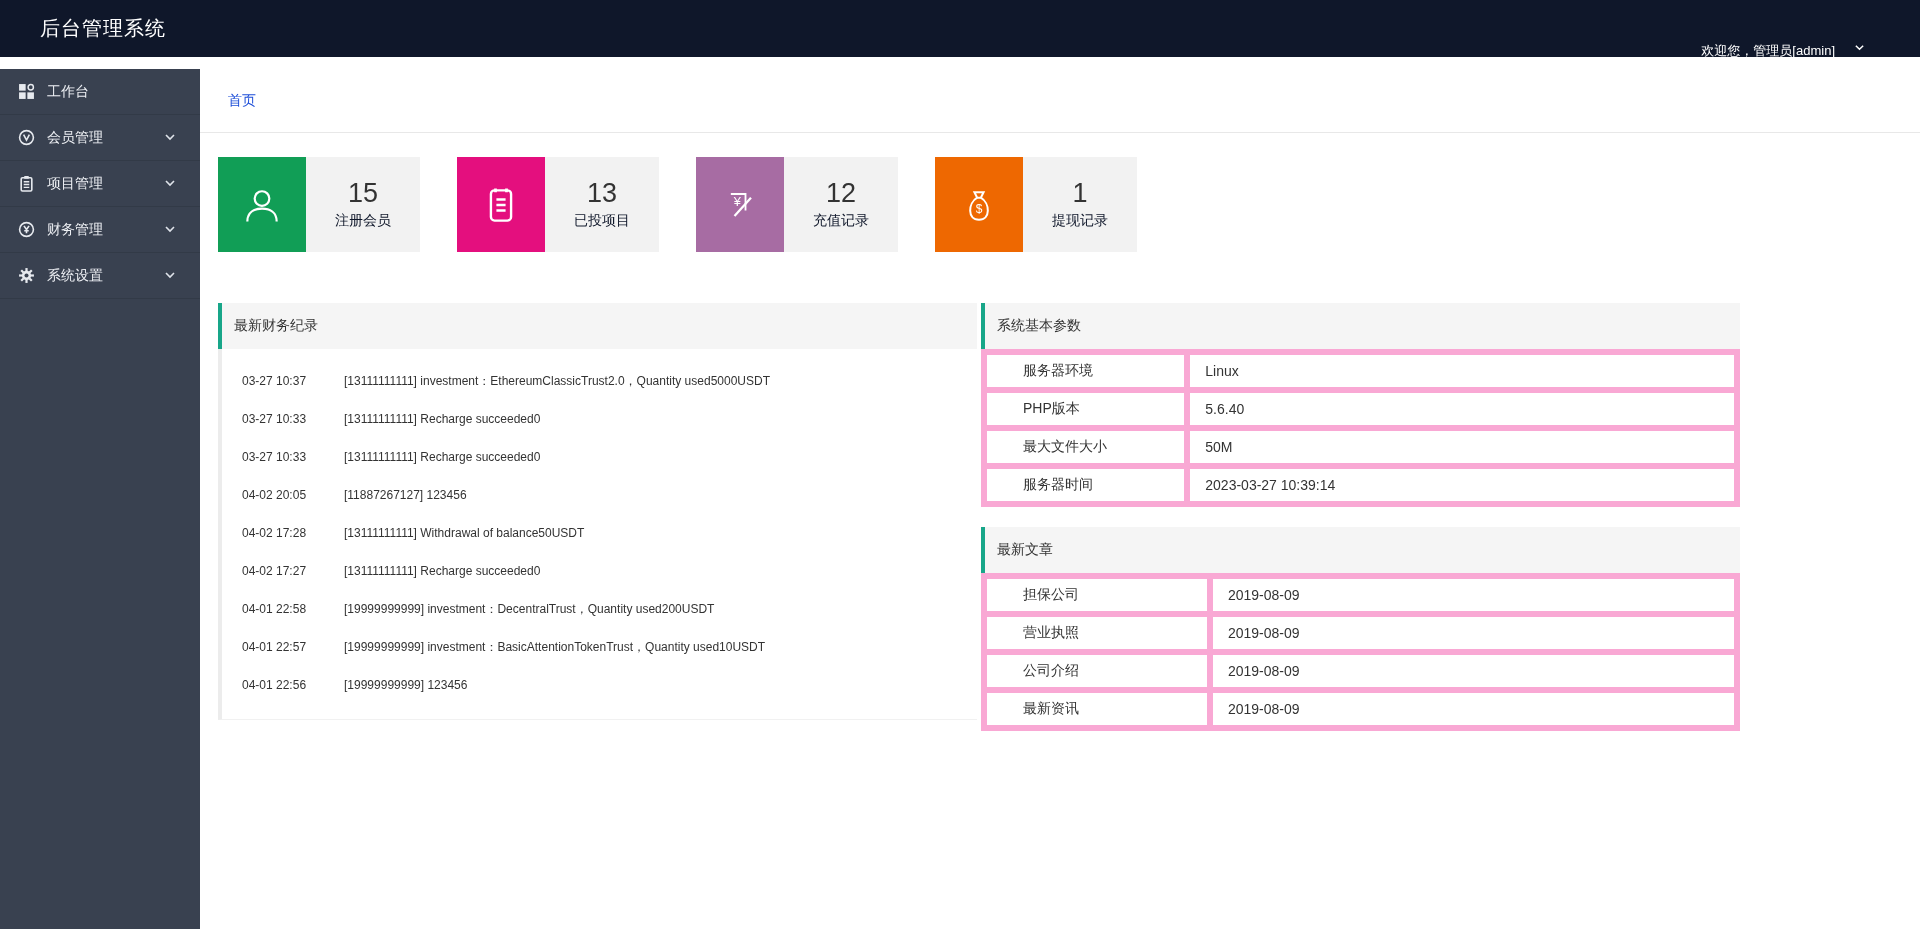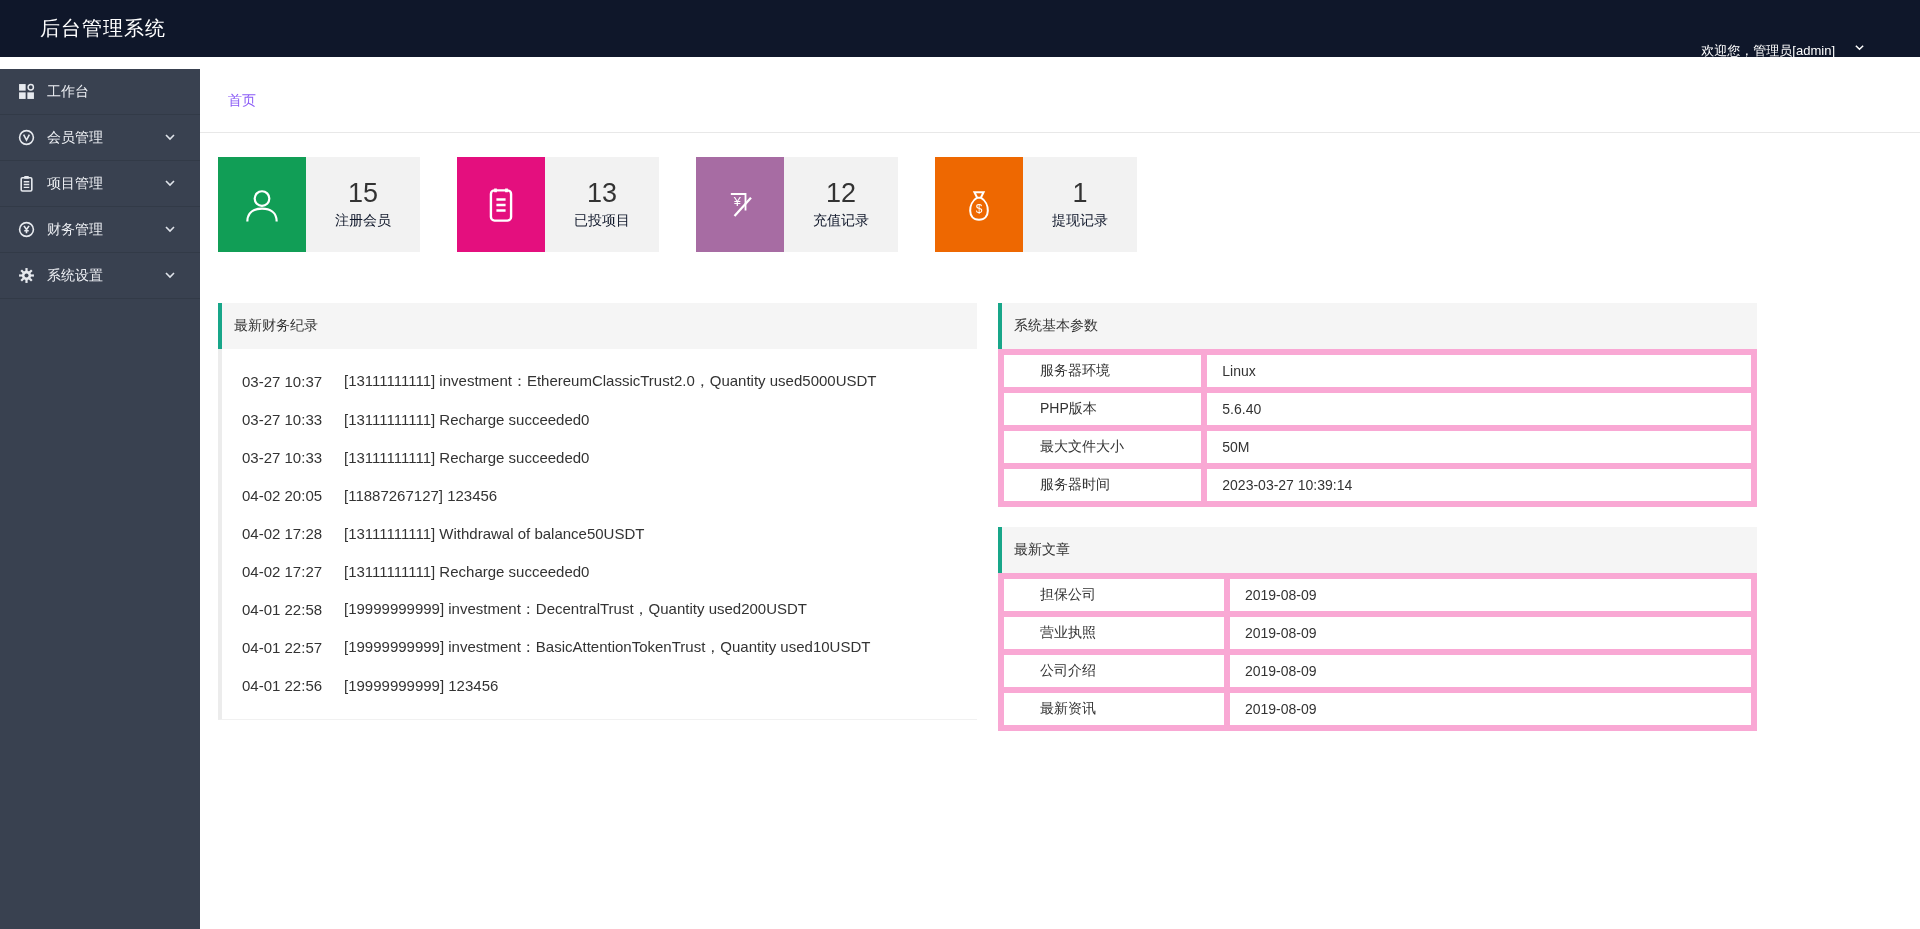--- a/index.html
+++ b/index.html
@@ -21,44 +21,44 @@
   .side-item { height:46px; display:flex; align-items:center; gap:12px;
                padding:0 24px 0 18px; color:#eef0f4; font-size:14px;
                border-bottom:1px solid #323a47; cursor:pointer; }
   .side-item .icon { width:17px; height:17px; color:#e7eaef; flex:0 0 17px; }
   .side-item .icon svg { width:17px; height:17px; display:block; }
   .side-item .chev { margin-left:auto; color:#dfe3ea; }
 
   
   .content { flex:1; background:#ffffff; }
   .breadcrumb { height:64px; border-bottom:1px solid #e8e8e8; display:flex;
-                align-items:center; padding-left:28px; font-size:14px; color:#8b5cf6; }
+                align-items:center; padding-left:28px; font-size:14px; color:#1d4ed8; }
   .breadcrumb span { cursor:pointer; }
 
   
   .cards { display:flex; gap:37px; padding:24px 0 0 18px; }
   .card { width:202px; height:95px; display:flex; cursor:pointer; }
   .card-icon { width:88px; flex:0 0 88px; display:flex; align-items:center; justify-content:center; }
   .card-icon svg { display:block; }
   .card-meta { flex:1; background:#f2f2f2; display:flex; flex-direction:column;
                align-items:center; justify-content:center; }
   .card-value { font-size:27px; color:#333; line-height:1.1; }
   .card-label { font-size:14px; color:#0f172a; margin-top:3px; }
 
   
-  .panels { display:flex; gap:21px; padding:51px 18px 0 18px; }
+  .panels { display:flex; gap:4px; padding:51px 18px 0 18px; }
   .col-left  { width:759px; flex:0 0 759px; }
   .col-right { width:759px; flex:0 0 759px; }
   .panel-header { height:46px; background:#f5f5f5; border-left:4px solid #18a689;
                   display:flex; align-items:center; padding-left:12px;
                   font-size:14px; color:#333; }
   .finance-body { border-left:4px solid #ececec; border-bottom:1px solid #f1f1f1;
                   background:#fff; padding:13px 0 15px 0; }
   .finance-row { height:38px; display:flex; align-items:center; padding-left:20px;
-                 font-size:15px; color:#333; }
+                 font-size:12px; color:#333; }
   .finance-time { width:102px; flex:0 0 102px; }
   .finance-text { white-space:nowrap; }
 
   .info-table { width:100%; border-collapse:collapse; font-size:14px; color:#333; }
   .info-table td { border:6px solid #f9a8d4; height:38px; }
   .info-table td.cell-label { padding-left:36px; }
   .info-table td.cell-value { padding-left:15px; }
   .system-table td.cell-label   { width:27%; }
   .articles-table td.cell-label { width:30%; }
   .panel-gap { height:20px; }

